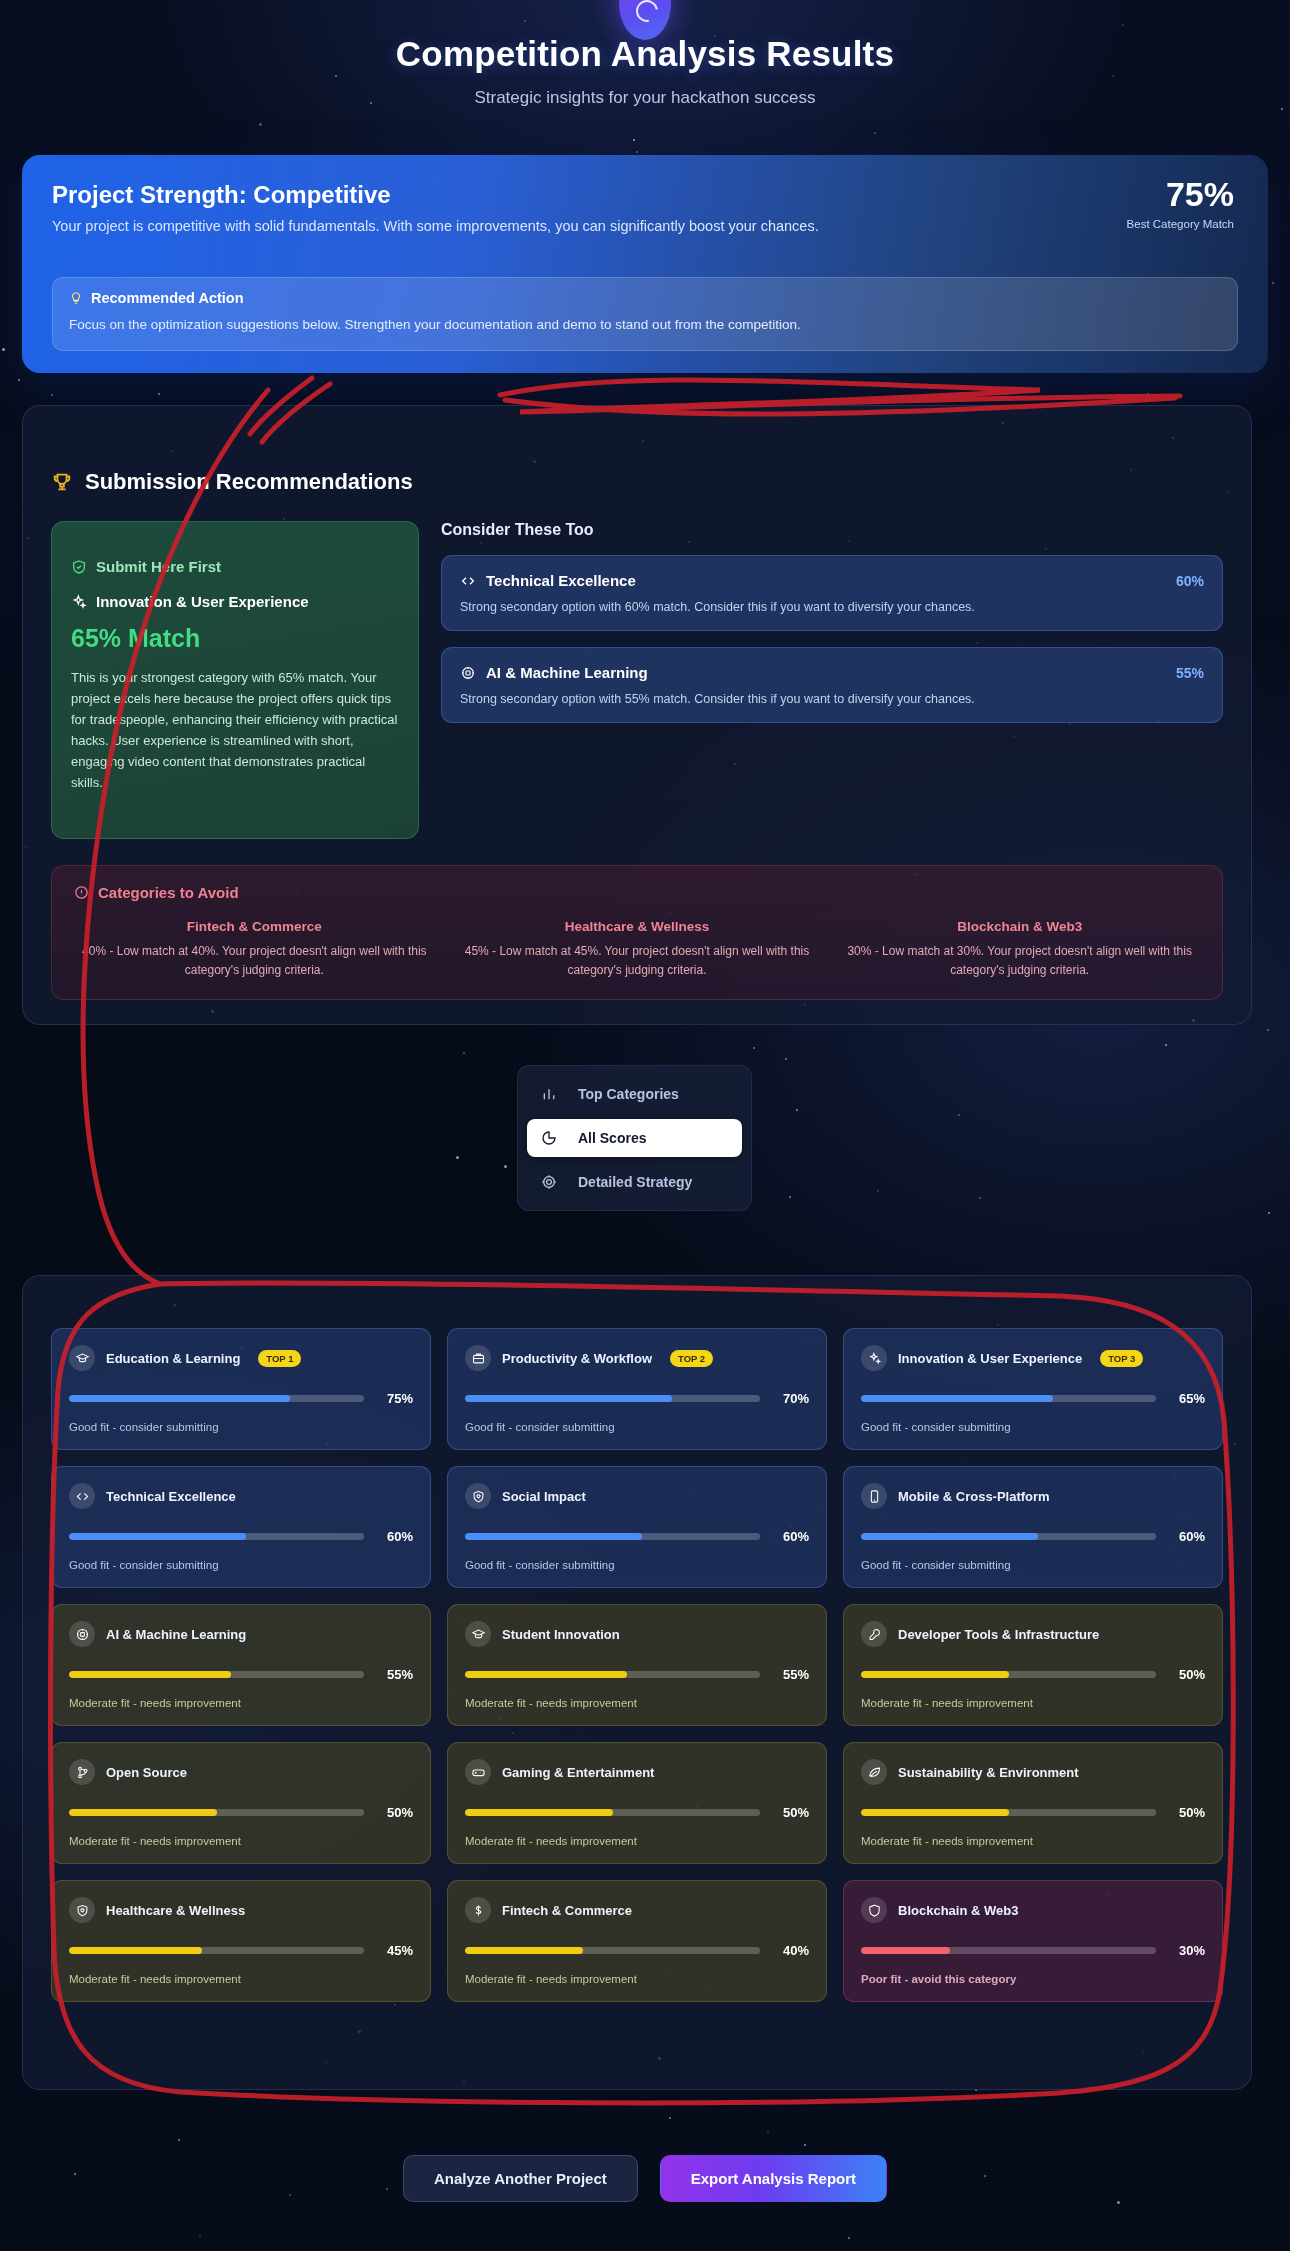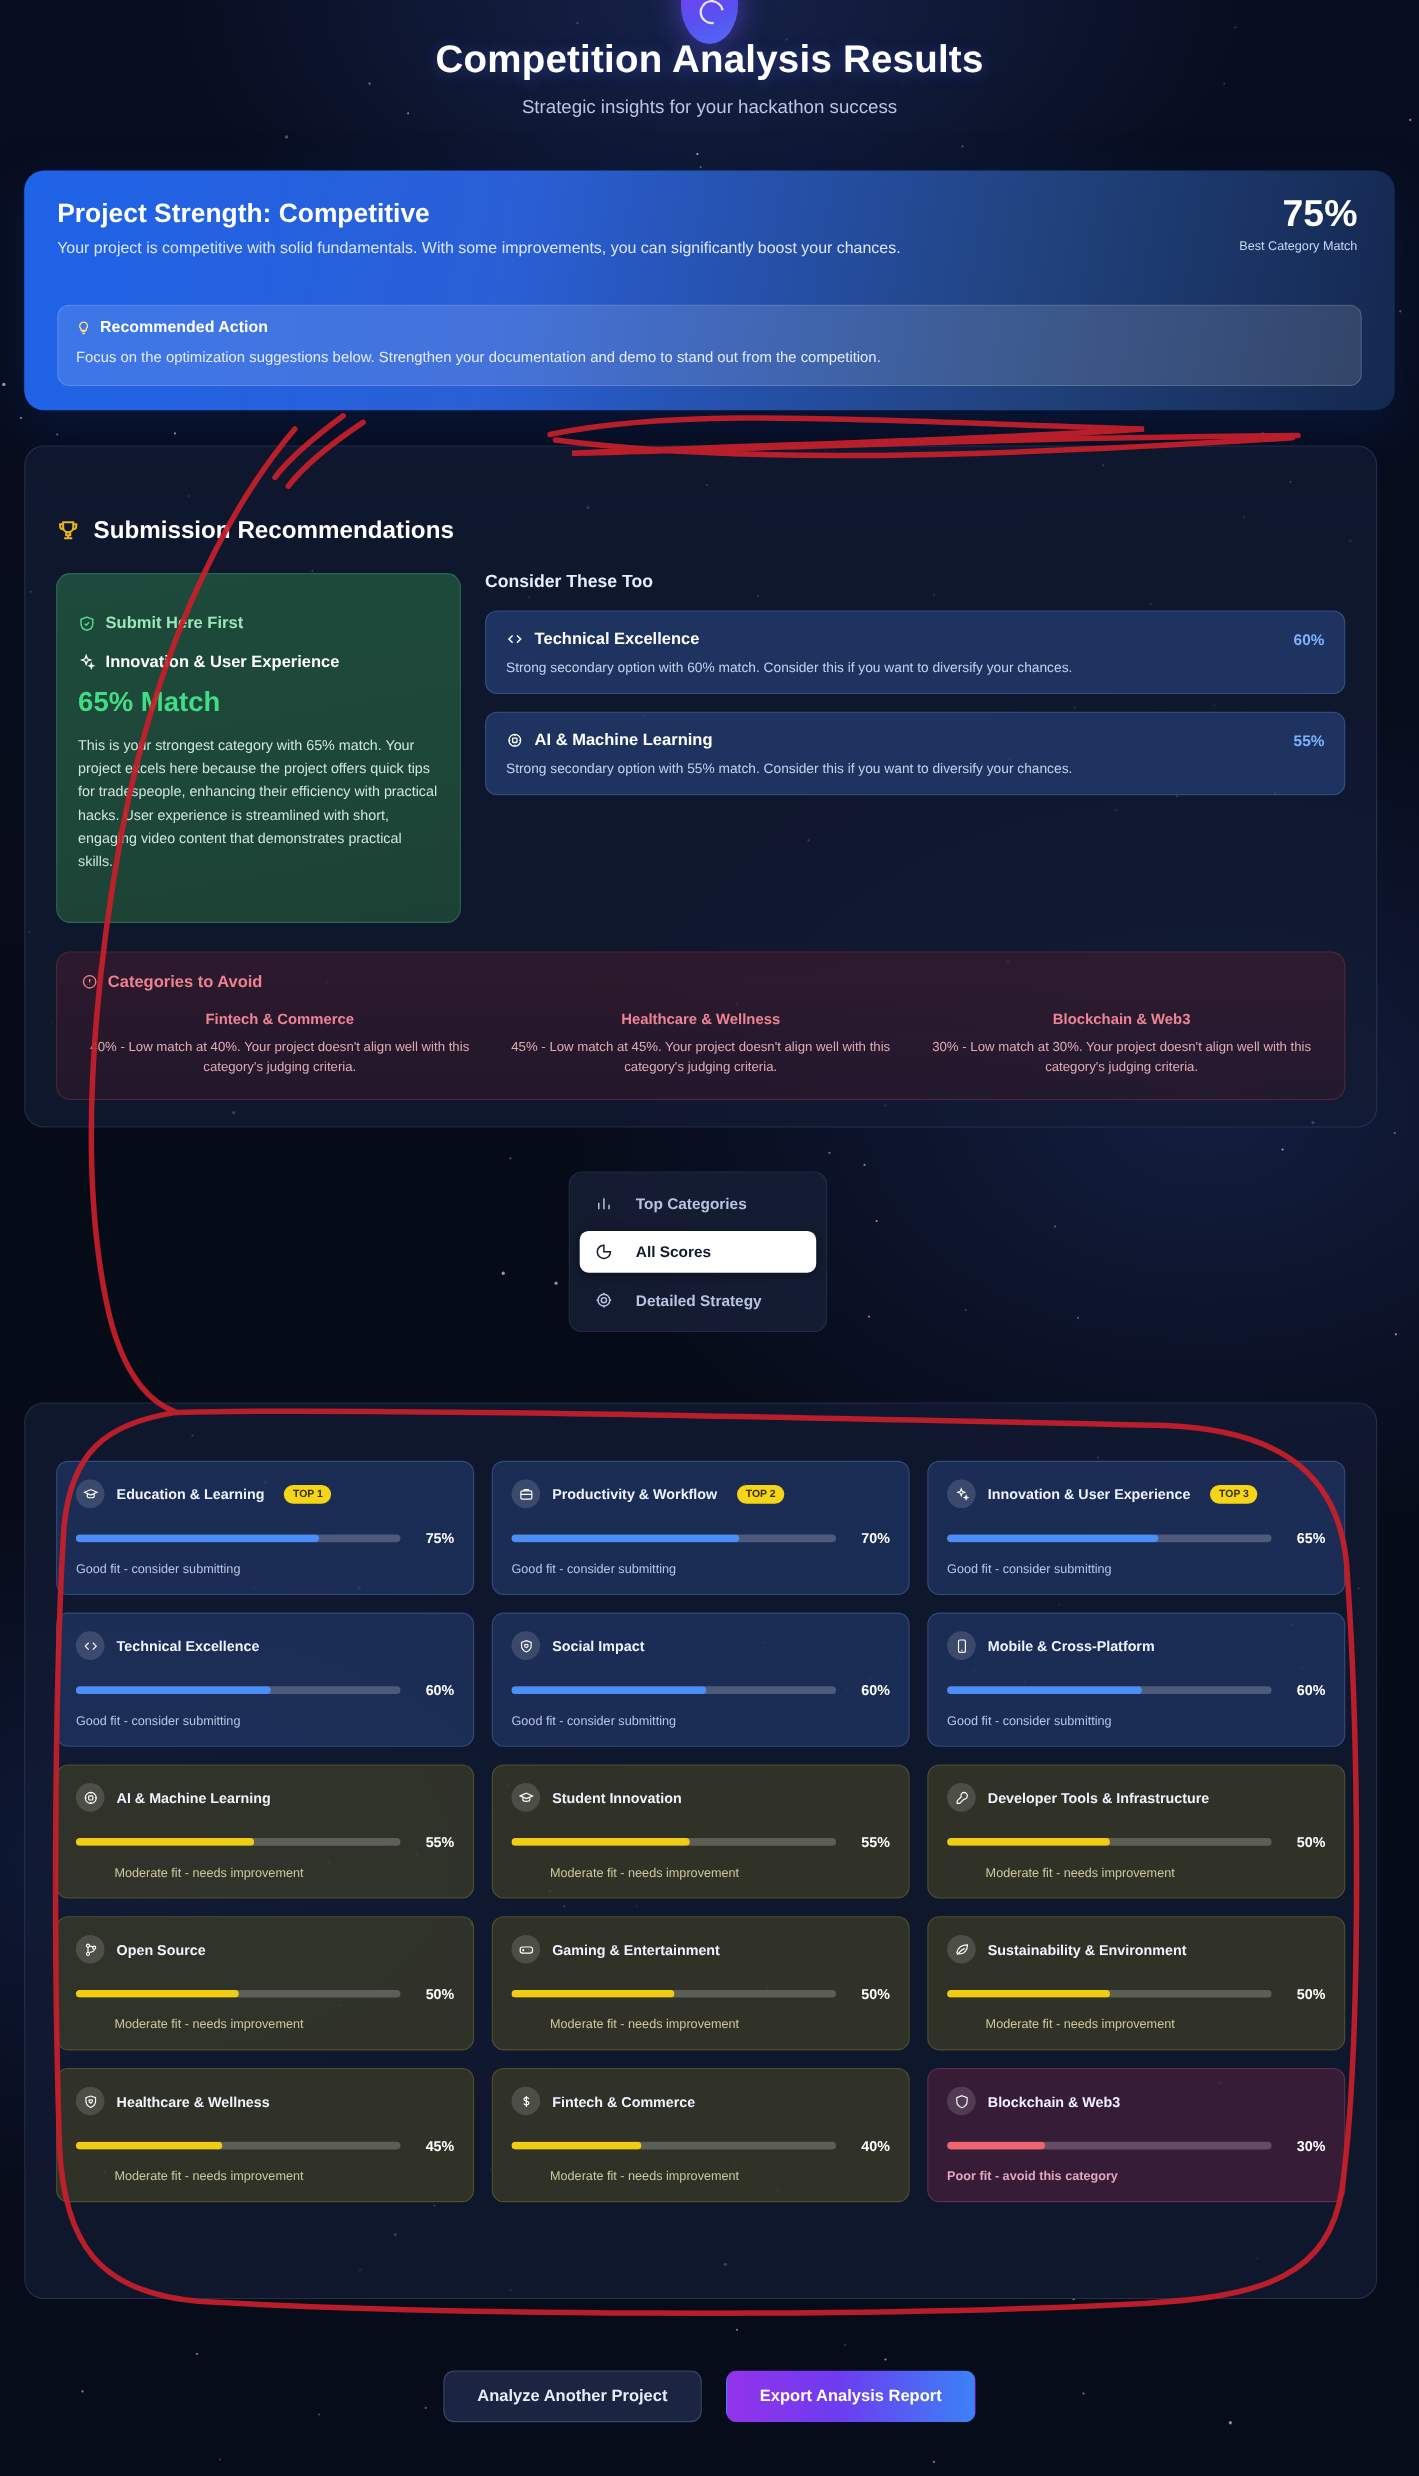--- a/index.html
+++ b/index.html
@@ -159,21 +159,21 @@
     padding: 3px 8px; border-radius: 9px; margin-left: 7px; white-space: nowrap;
   }
   .cat-bar-row { display: flex; align-items: center; gap: 13px; margin-top: 20px; }
   .bar { flex: 1; height: 7px; border-radius: 4px; background: rgba(255,255,255,.22); overflow: hidden; }
   .bar > i { display: block; height: 100%; border-radius: 4px; }
   .bar.b-blue  > i { background: #4c8ef7; }
   .bar.b-yellow> i { background: #f0cd11; }
   .bar.b-red   > i { background: #f2636f; }
   .cat-pct { color: #fff; font-size: 13px; font-weight: bold; width: 36px; text-align: right; }
   .cat-note { color: #b7c6e3; font-size: 11.5px; margin-top: 15px; }
-  .cat-card.mod .cat-note { color: #cdc79c; margin-left: 35px; }
+  .cat-card.mod .cat-note { color: #cdc79c; }
   .cat-card.poor .cat-note { color: #e0a6bd; font-weight: bold; }
 
   
   .footer { position: absolute; left: 0; right: 0; top: 2155px; display: flex; justify-content: center; gap: 22px; }
   .btn {
     font-size: 15px; font-weight: bold; border-radius: 10px;
     padding: 14px 30px; border: 1px solid transparent; white-space: nowrap;
   }
   .btn-ghost { background: #1b2440; color: #e6edfb; border-color: rgba(120,140,190,.35); }
   .btn-primary { background: linear-gradient(90deg, #9333ea 0%, #6d3cf0 45%, #3b82f6 100%); color: #fff; }

